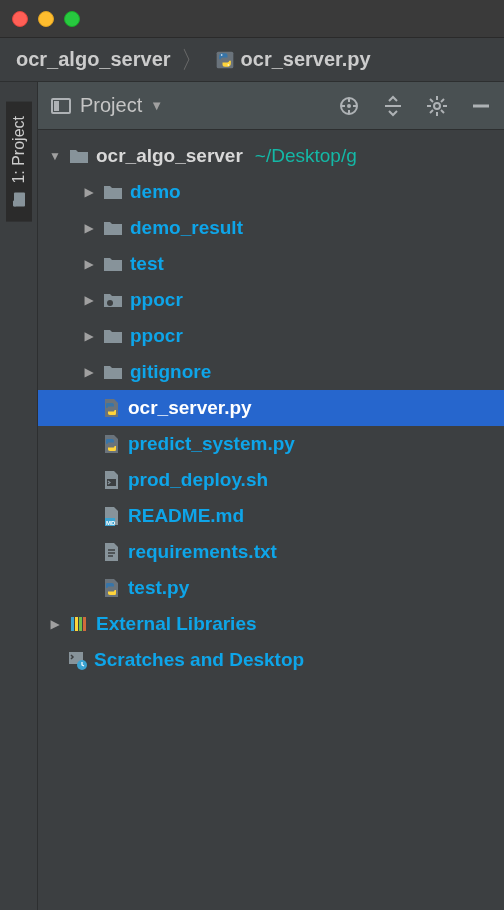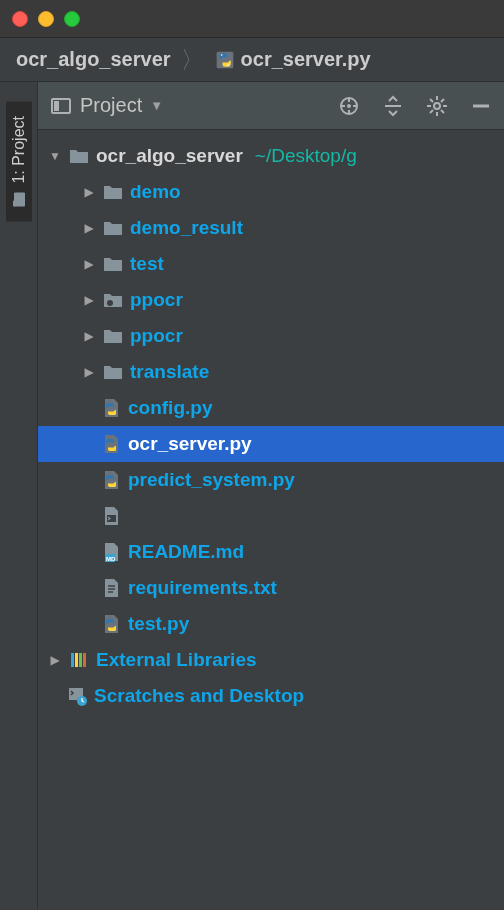--- a/index.html
+++ b/index.html
@@ -313,61 +313,52 @@
           </span>
         <span class="node-label">ppocr</span>
       </div>
       <div class="tree-row indent-2">
         <span class="arrow">▶</span>
         <span class="node-icon folder">
             <svg viewBox="0 0 22 22">
               <path d="M2 5h6l2 2h10v11H2z"></path>
             </svg>
           </span>
-        <span class="node-label">translate</span>
-      </div>
-
-      <div class="tree-row indent-2-file">
+        <span class="node-label">gitignore</span>
+      </div>
+
+      <div class="tree-row indent-2-file selected">
         <span class="node-icon pyfile">
             <svg viewBox="0 0 22 22">
               <path d="M5 2h9l4 4v14H5z" fill="#6a737b"></path>
               <path class="py-b" d="M7 6h5c1.5 0 2 1 2 2v1.5H9c-1 0-1.5 .5-1.5 1.5H6V9c0-2 0-3 1-3z"></path>
               <path class="py-y" d="M15 18h-5c-1.5 0-2-1-2-2v-1.5h5c1 0 1.5-.5 1.5-1.5H16v2c0 2 0 3-1 3z"></path>
             </svg>
           </span>
-        <span class="node-label">config.py</span>
-      </div>
-      <div class="tree-row indent-2-file selected">
+        <span class="node-label">ocr_server.py</span>
+      </div>
+      <div class="tree-row indent-2-file">
         <span class="node-icon pyfile">
             <svg viewBox="0 0 22 22">
               <path d="M5 2h9l4 4v14H5z" fill="#6a737b"></path>
               <path class="py-b" d="M7 6h5c1.5 0 2 1 2 2v1.5H9c-1 0-1.5 .5-1.5 1.5H6V9c0-2 0-3 1-3z"></path>
               <path class="py-y" d="M15 18h-5c-1.5 0-2-1-2-2v-1.5h5c1 0 1.5-.5 1.5-1.5H16v2c0 2 0 3-1 3z"></path>
             </svg>
           </span>
-        <span class="node-label">ocr_server.py</span>
-      </div>
-      <div class="tree-row indent-2-file">
-        <span class="node-icon pyfile">
-            <svg viewBox="0 0 22 22">
-              <path d="M5 2h9l4 4v14H5z" fill="#6a737b"></path>
-              <path class="py-b" d="M7 6h5c1.5 0 2 1 2 2v1.5H9c-1 0-1.5 .5-1.5 1.5H6V9c0-2 0-3 1-3z"></path>
-              <path class="py-y" d="M15 18h-5c-1.5 0-2-1-2-2v-1.5h5c1 0 1.5-.5 1.5-1.5H16v2c0 2 0 3-1 3z"></path>
-            </svg>
-          </span>
         <span class="node-label">predict_system.py</span>
       </div>
       <div class="tree-row indent-2-file">
         <span class="node-icon">
             <svg viewBox="0 0 22 22">
               <path d="M5 2h9l4 4v14H5z" fill="#87939a"></path>
               <rect x="7" y="10" width="9" height="7" fill="#3c3f41"></rect>
               <path d="M8 12l2 1.5-2 1.5" stroke="#87939a" stroke-width="1.2" fill="none"></path>
             </svg>
           </span>
+        <span class="node-label">prod_deploy.sh</span>
       </div>
       <div class="tree-row indent-2-file">
         <span class="node-icon">
             <svg viewBox="0 0 22 22">
               <path d="M5 2h9l4 4v14H5z" fill="#87939a"></path>
               <rect x="5" y="13" width="10" height="8" fill="#3ba3d1"></rect>
               <text x="6" y="20" font-size="6" fill="#fff" font-family="Arial" font-weight="bold">MD</text>
             </svg>
           </span>
         <span class="node-label">README.md</span>

